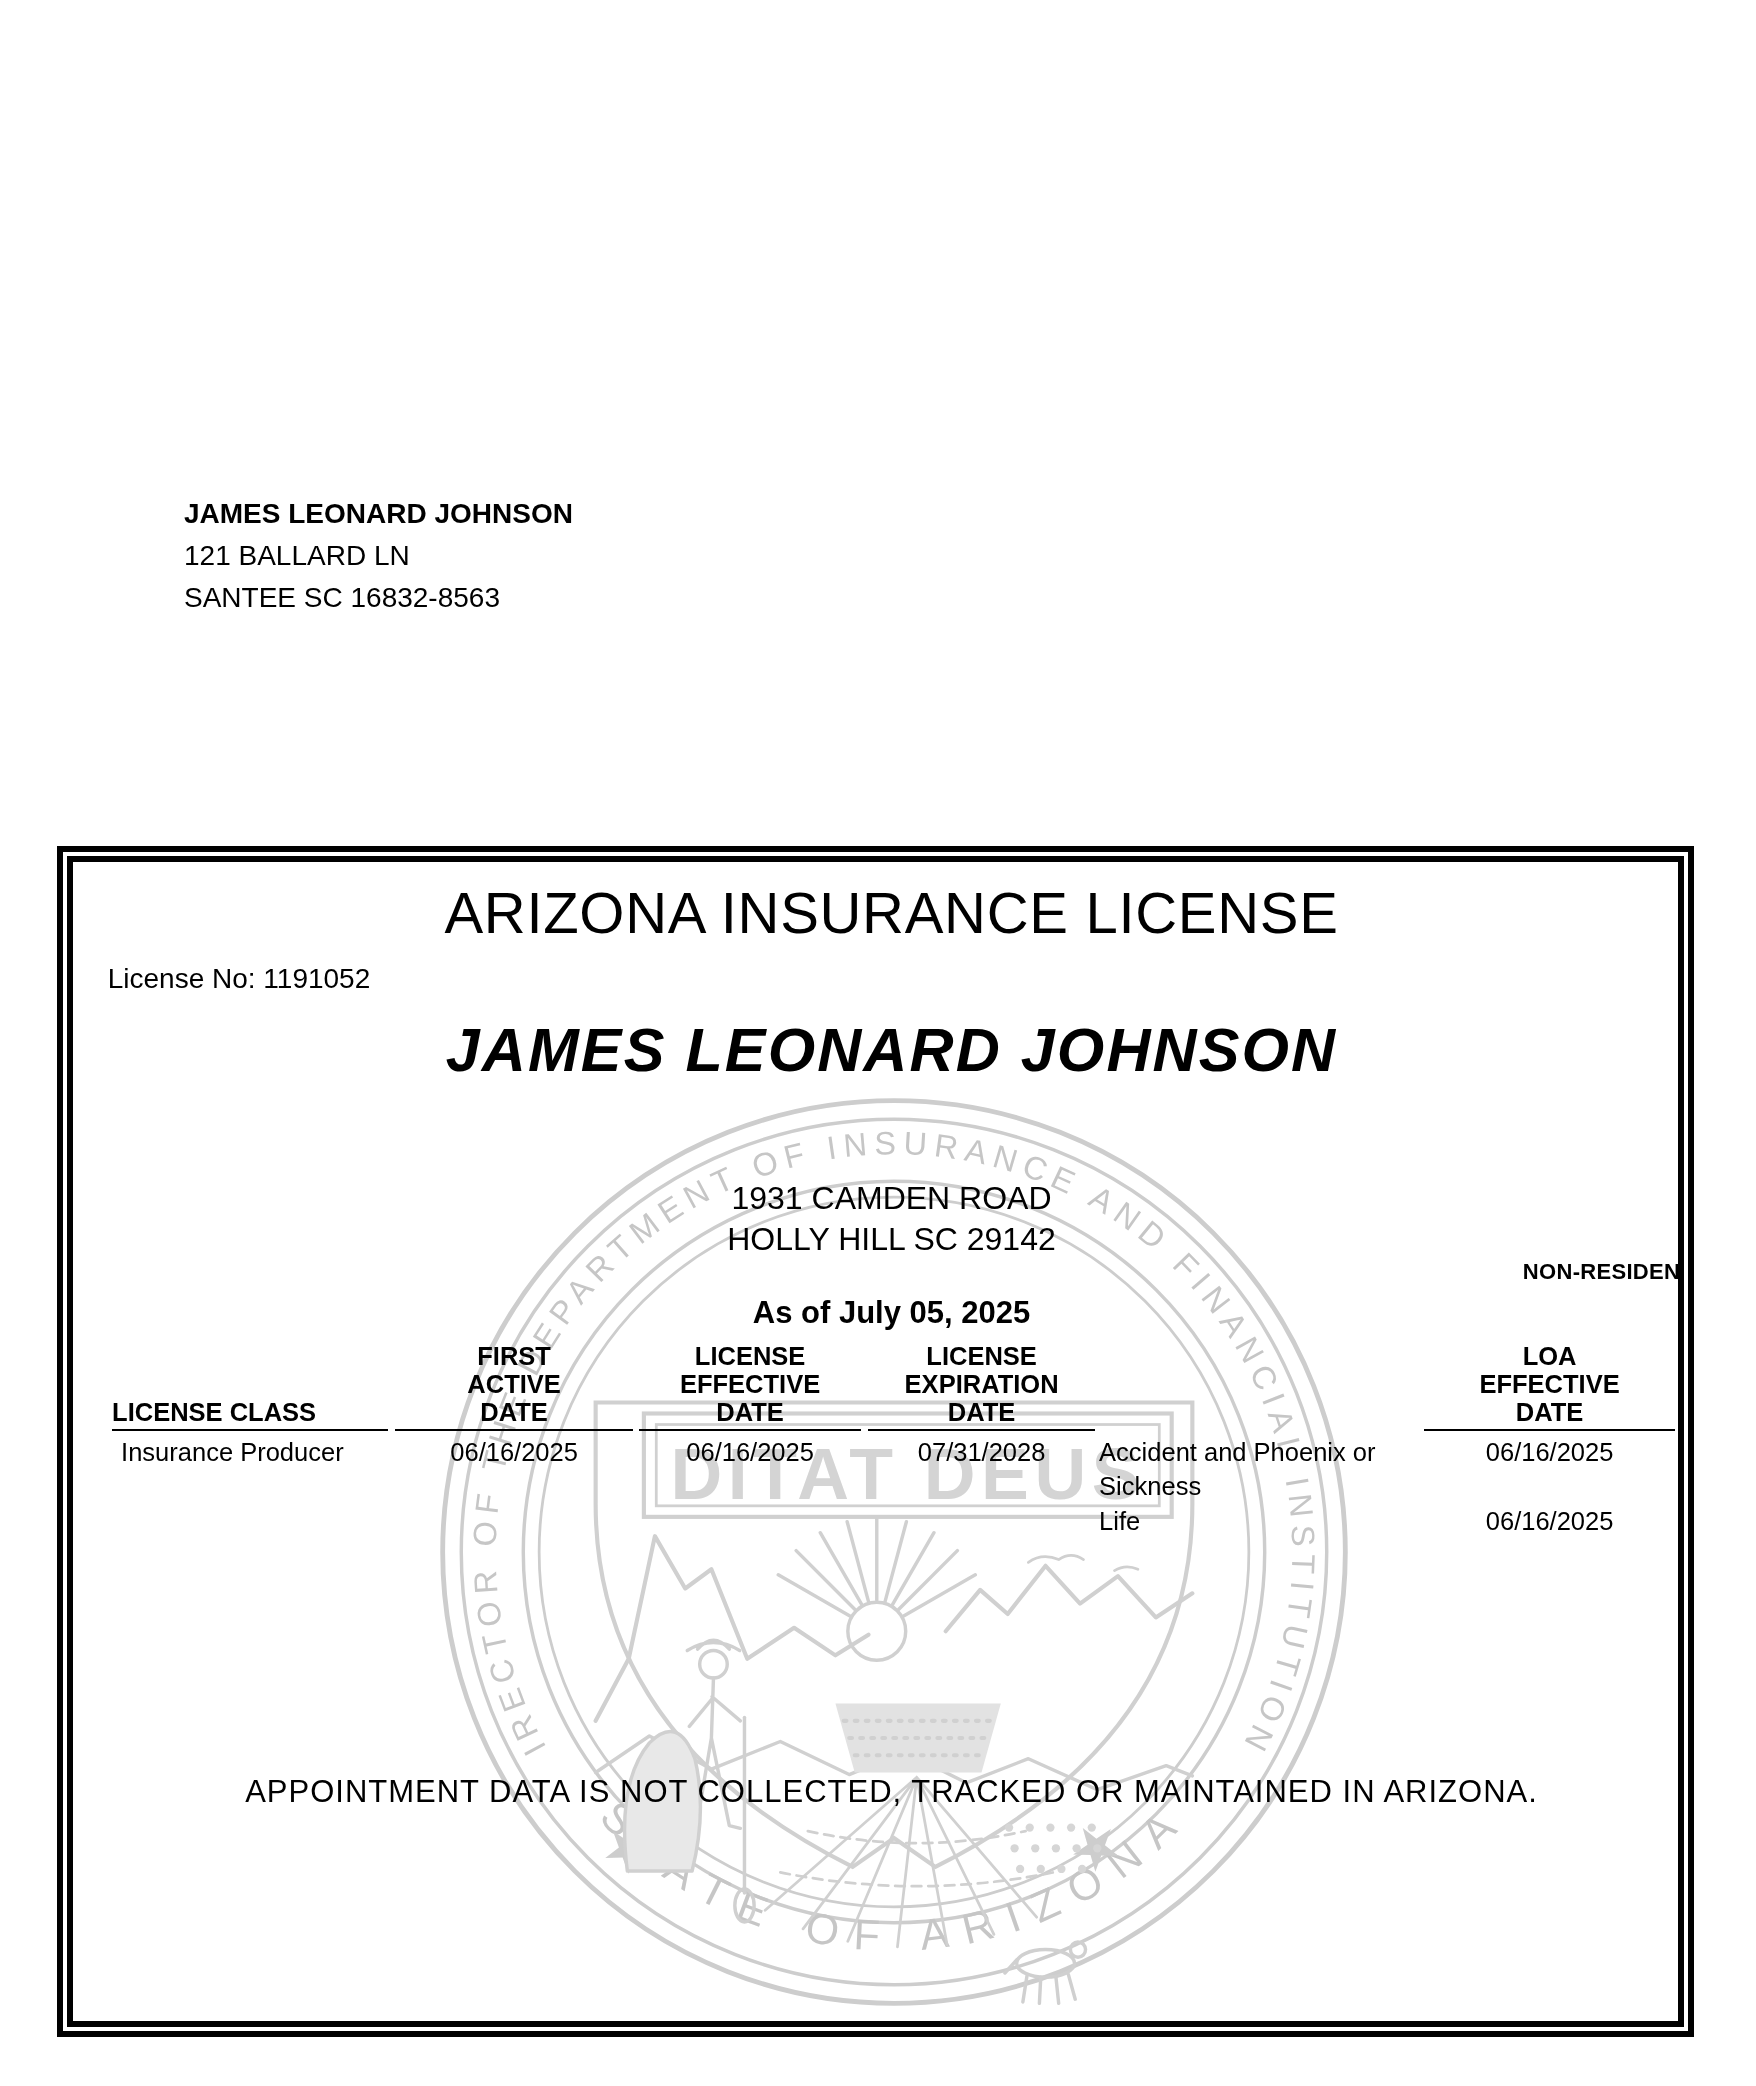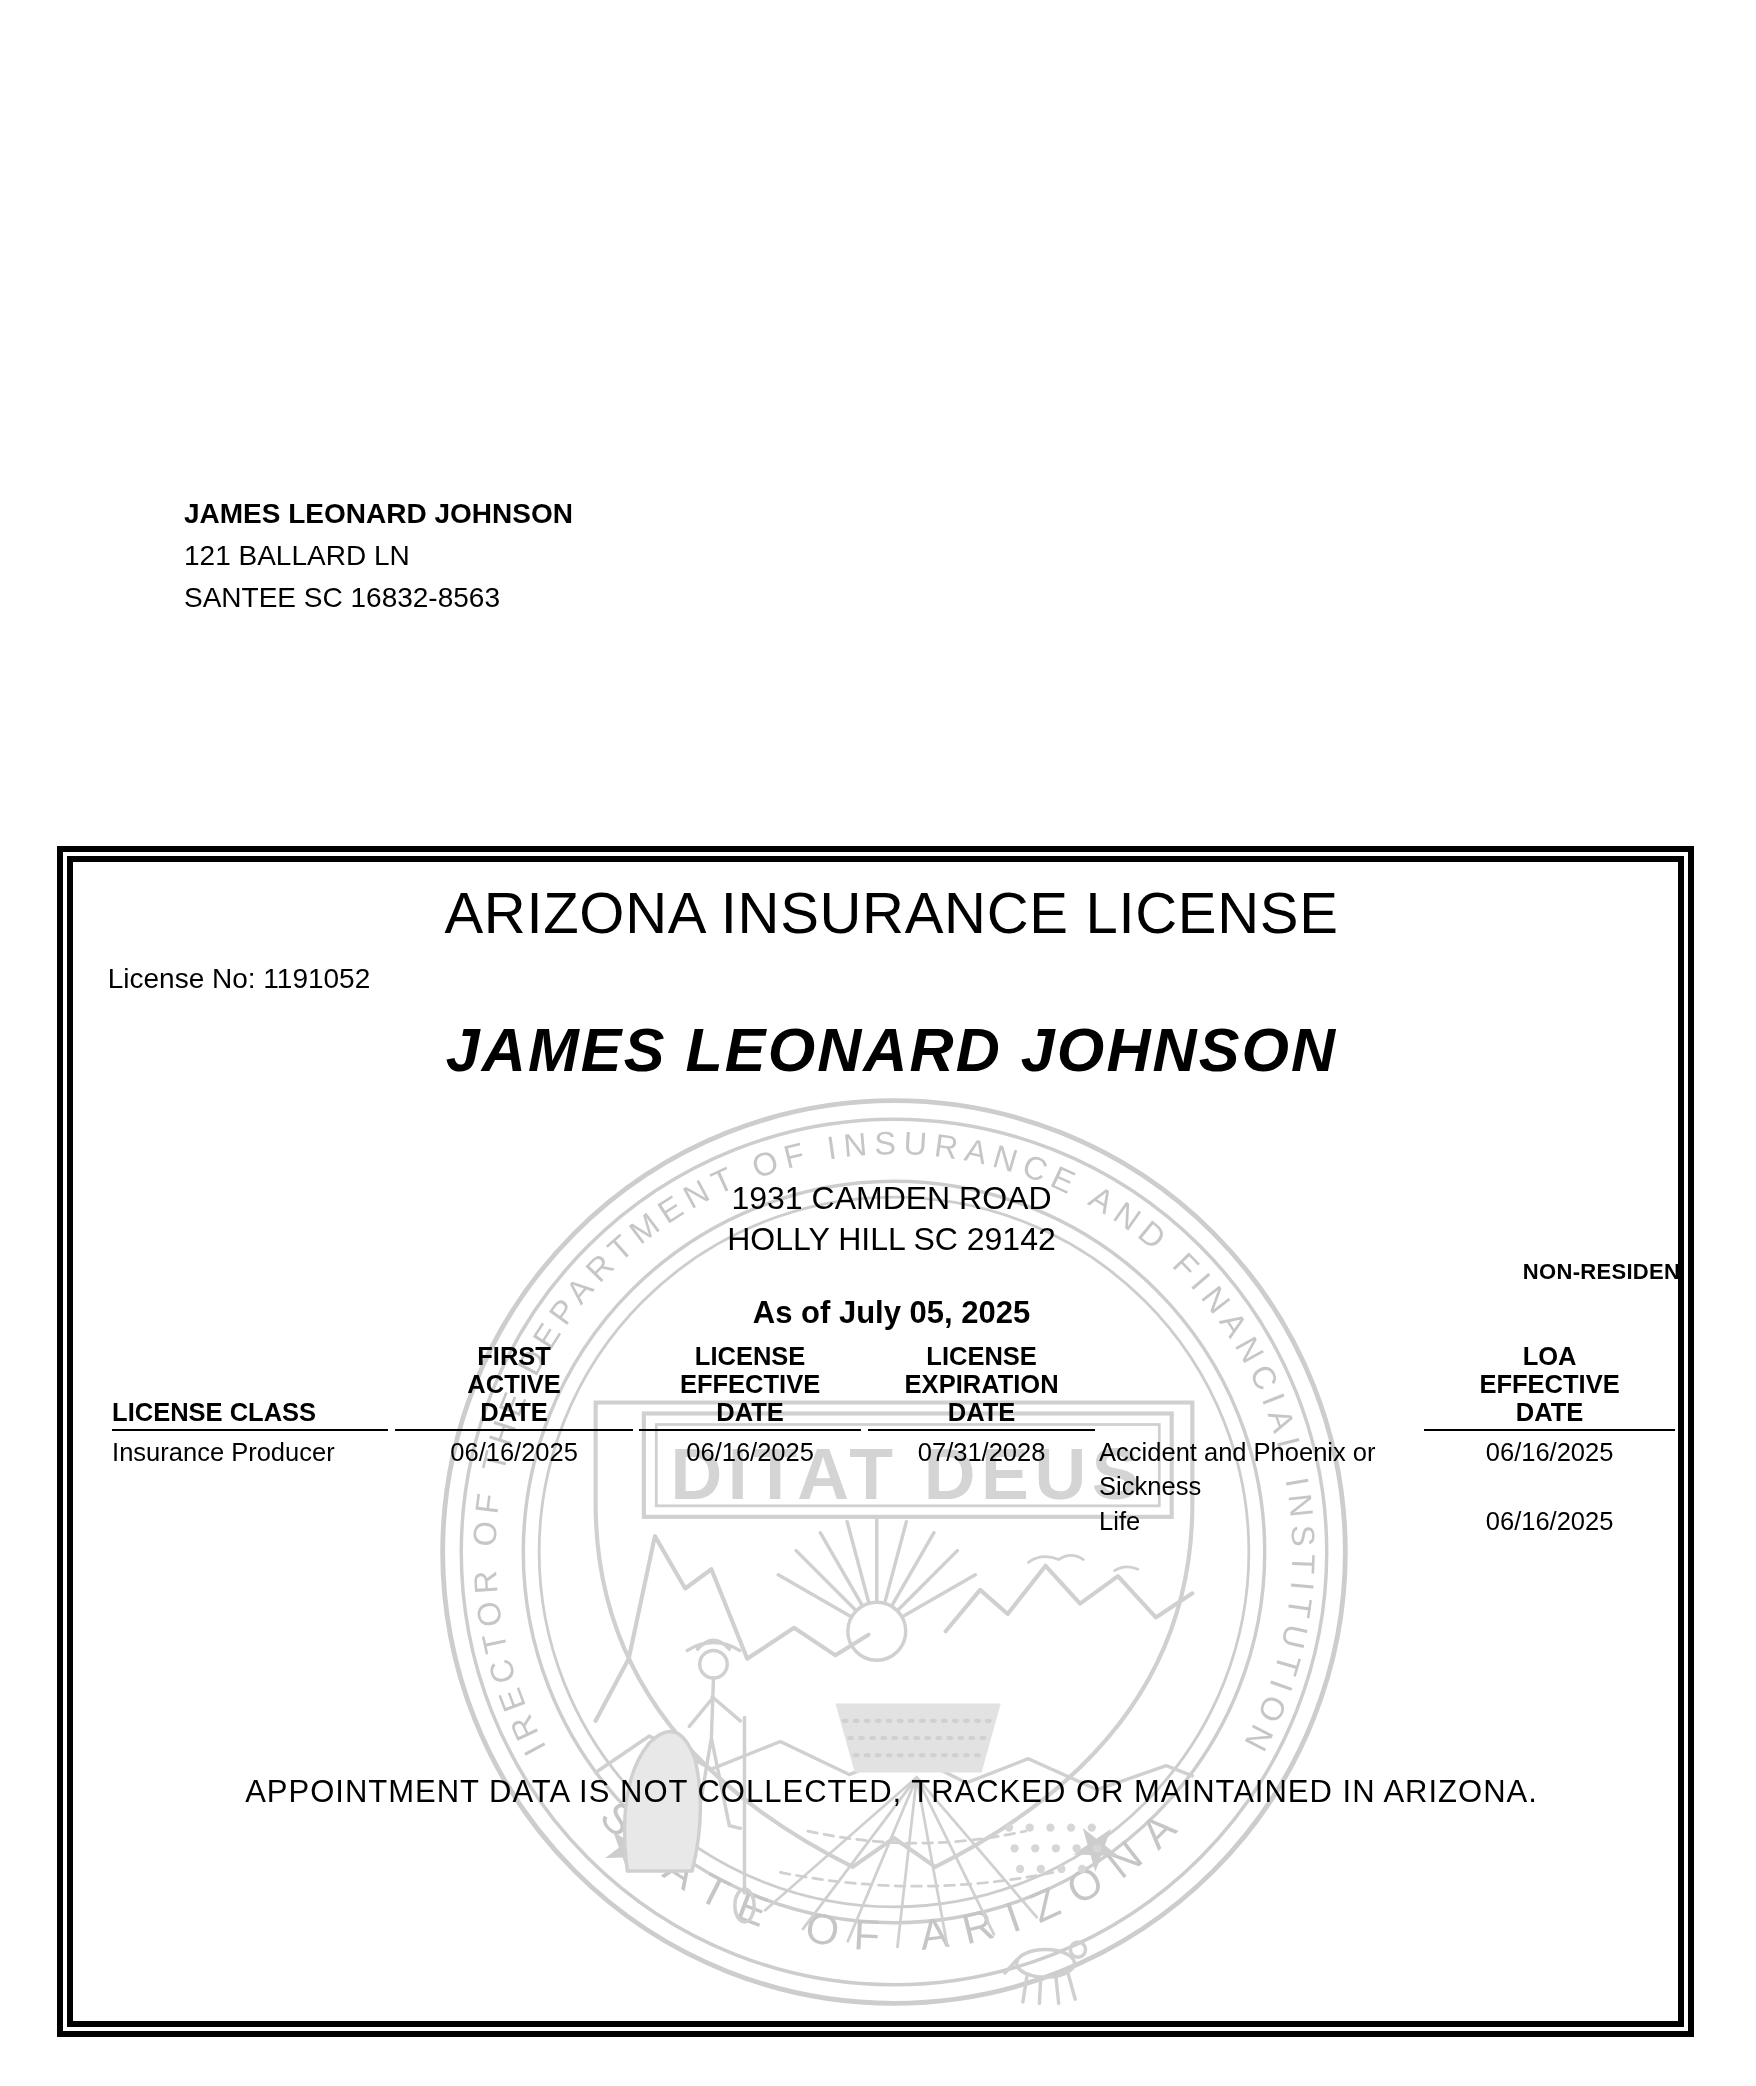--- a/index.html
+++ b/index.html
@@ -144,21 +144,21 @@
     <div class="hcol hc fg" style="left:566px;width:222px;">LICENSE
 EFFECTIVE
 DATE</div>
     <div class="hcol hc fg" style="left:795px;width:227px;">LICENSE
 EXPIRATION
 DATE</div>
     <div class="hcol hc fg" style="left:1351px;width:251px;">LOA
 EFFECTIVE
 DATE</div>
 
-    <div class="cell fg" style="left:39px;width:276px;">Insurance Producer</div>
+    <div class="cell fg" style="left:48px;width:276px;">Insurance Producer</div>
     <div class="cell cc fg" style="left:322px;width:238px;">06/16/2025</div>
     <div class="cell cc fg" style="left:566px;width:222px;">06/16/2025</div>
     <div class="cell cc fg" style="left:795px;width:227px;">07/31/2028</div>
 
     <div class="cell fg" style="left:1026px;width:303px;">Accident and Phoenix or Sickness</div>
     <div class="cell cc fg" style="left:1351px;width:251px;">06/16/2025</div>
     <div class="cell fg" style="left:1026px;width:303px;top:642px;">Life</div>
     <div class="cell cc fg" style="left:1351px;width:251px;top:642px;">06/16/2025</div>
 
     <div class="abs ctr notice fg">APPOINTMENT DATA IS NOT COLLECTED, TRACKED OR MAINTAINED IN ARIZONA.</div>

